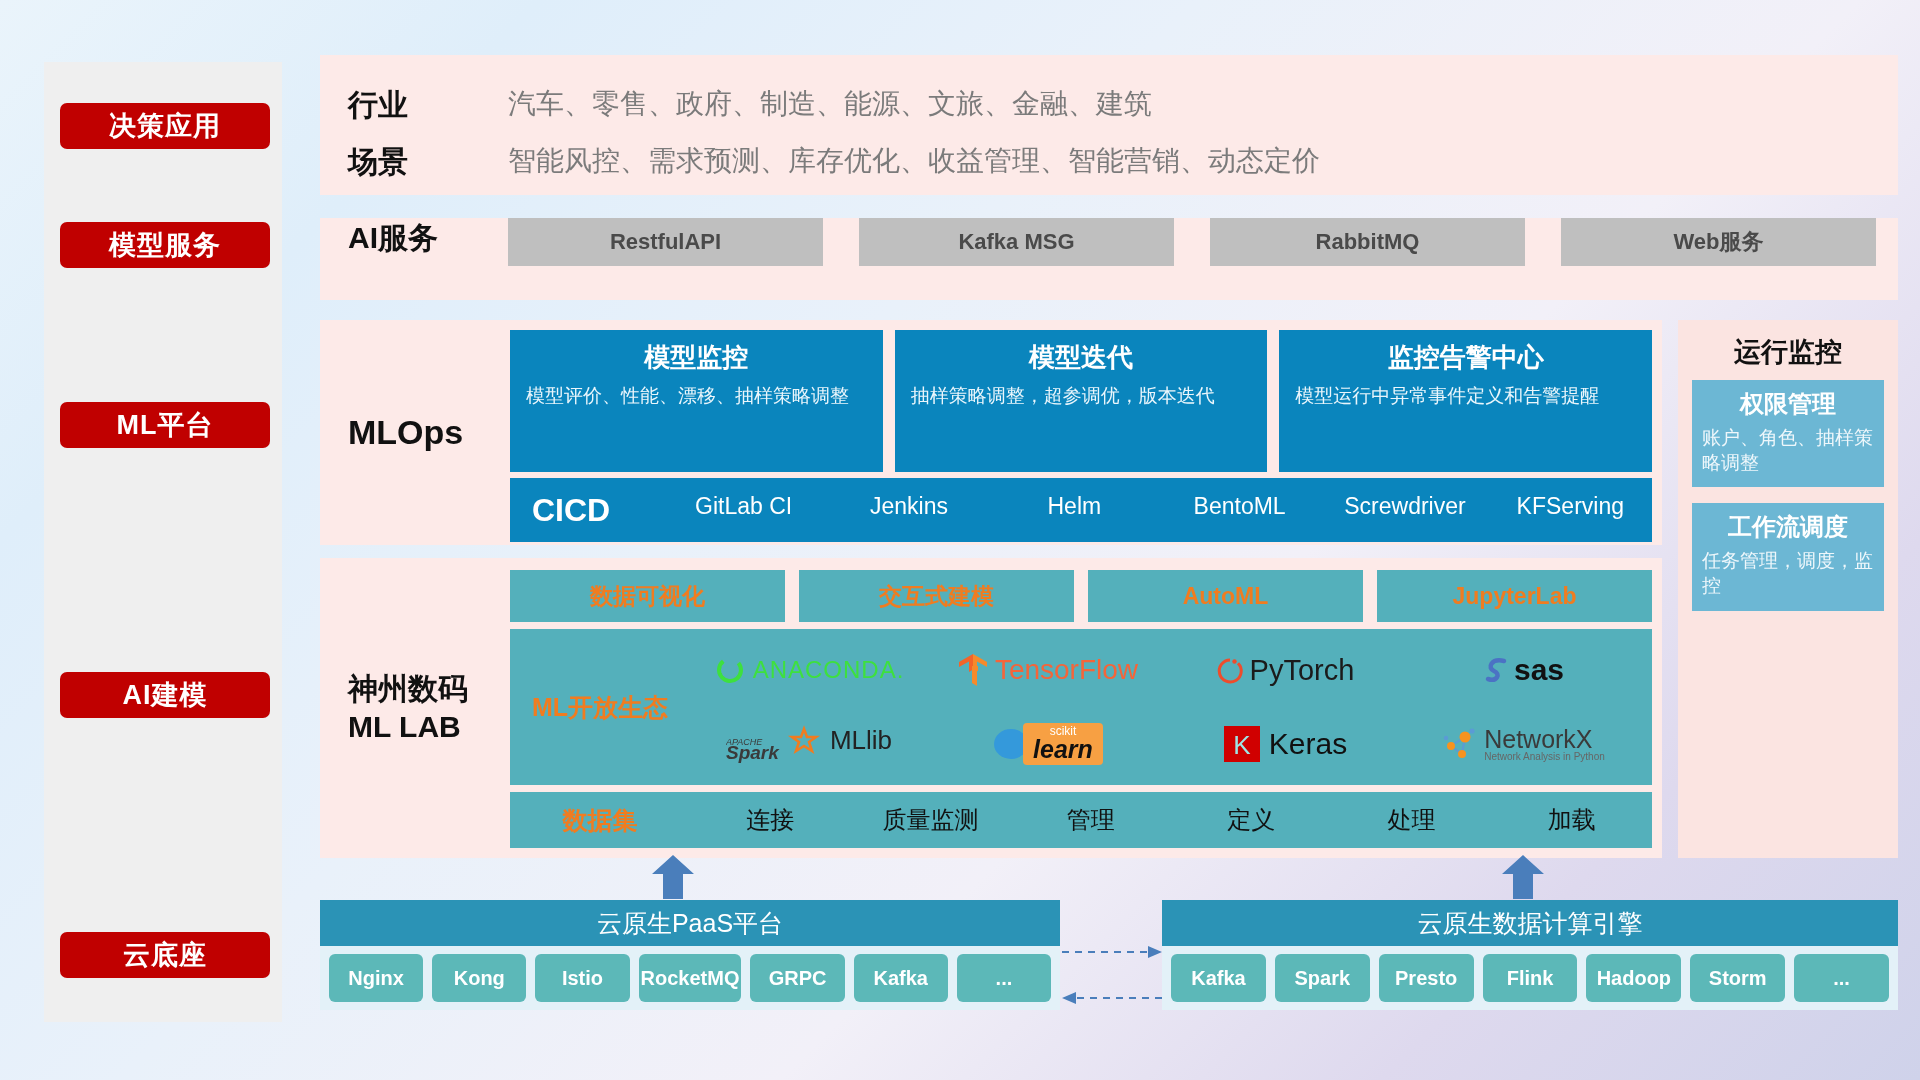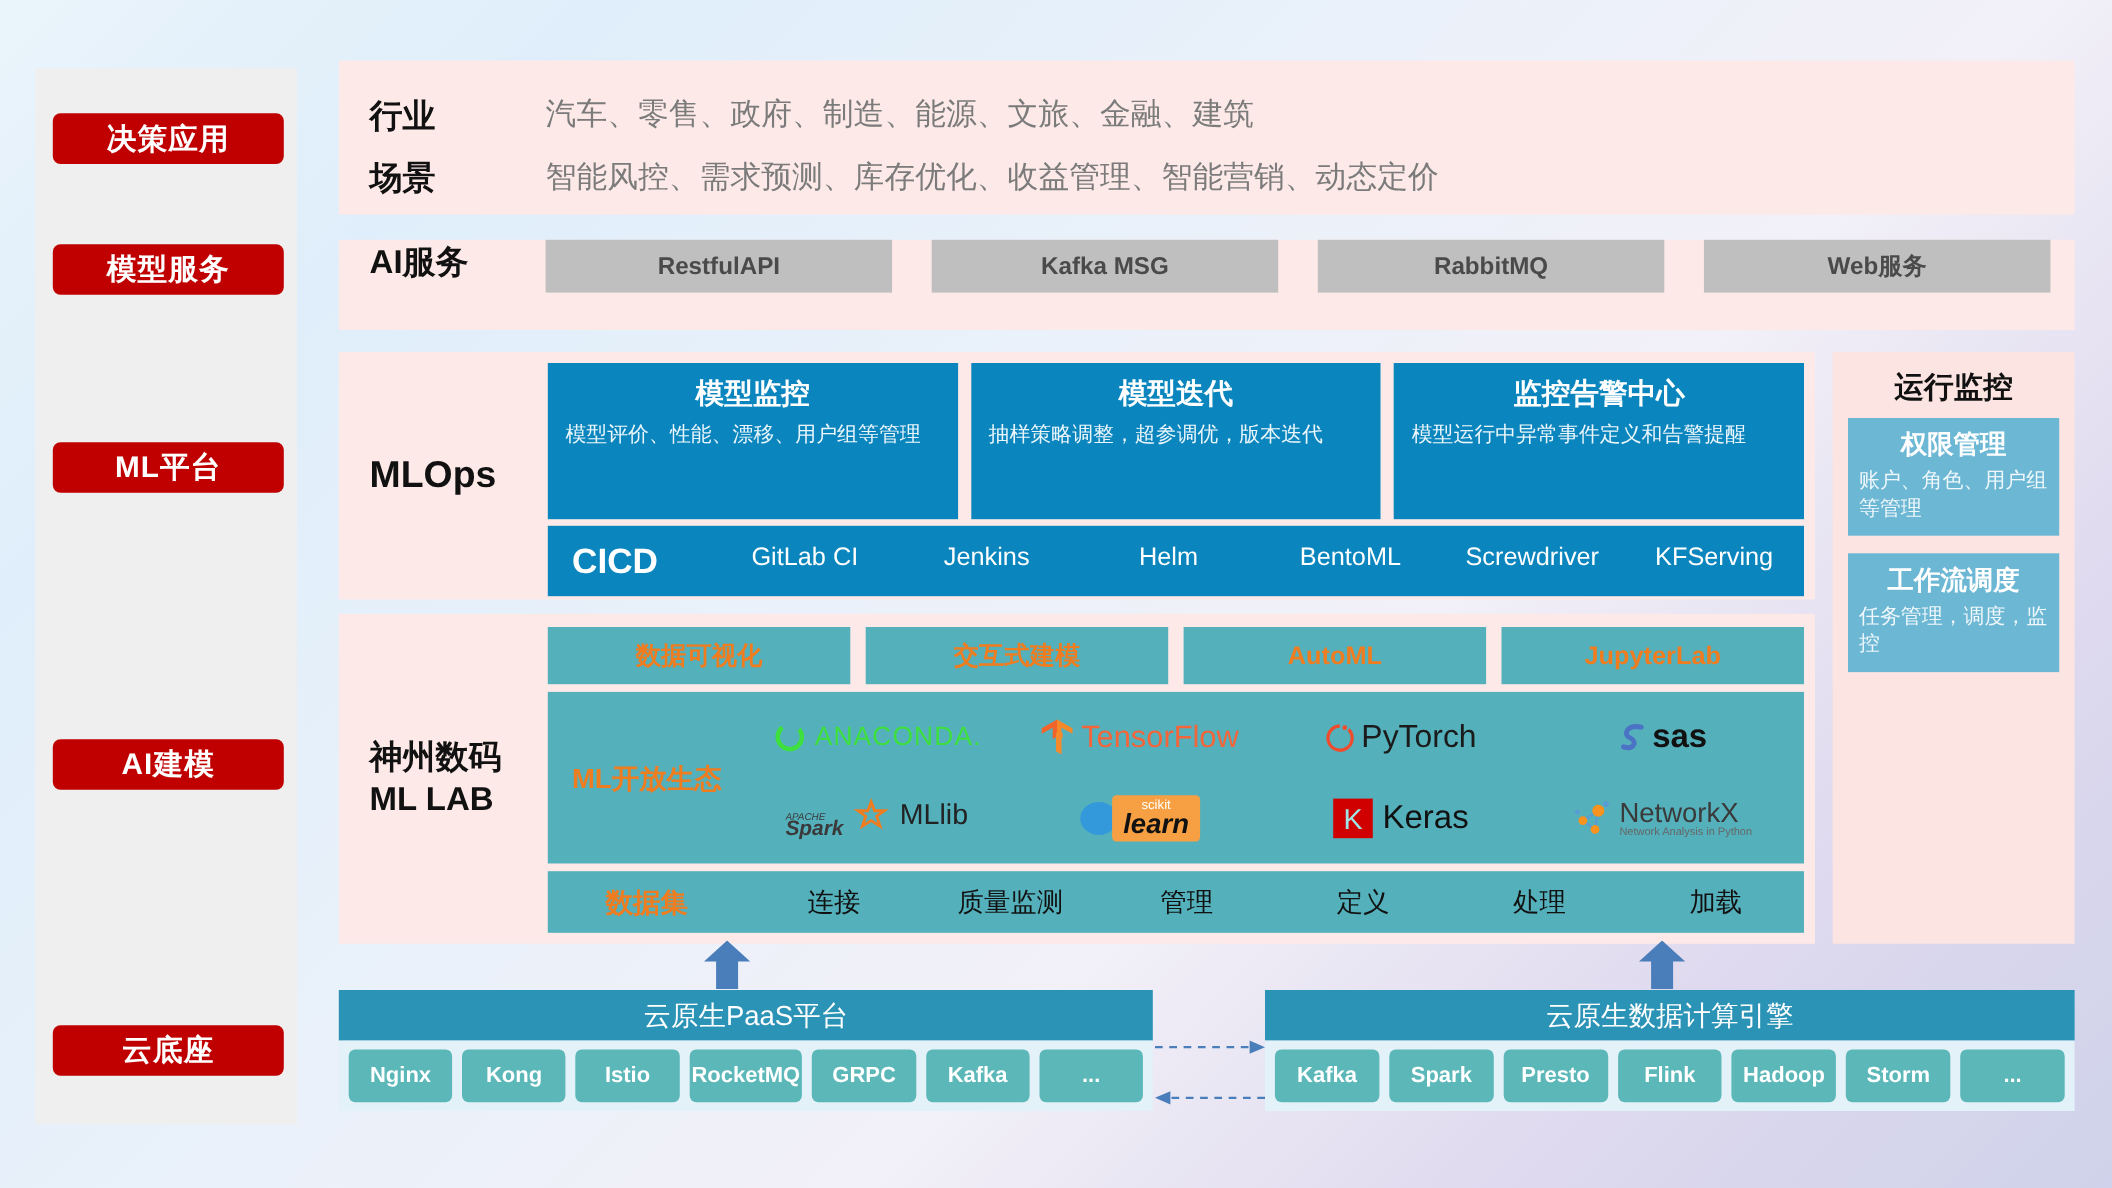--- a/index.html
+++ b/index.html
@@ -3,21 +3,21 @@
 <meta charset="utf-8">
 <style>
   html,body{margin:0;padding:0;}
   body{
     width:1920px;height:1080px;
     font-family:"Liberation Sans","DejaVu Sans",sans-serif;
     background:linear-gradient(135deg,#eaf4fb 0%,#dfeefa 18%,#e9f1fa 40%,#f2f0f8 62%,#ded9ee 82%,#cfd2ea 100%);
     overflow:hidden;
     position:relative;
   }
-  .stage{position:absolute;left:0;top:0;width:1849px;height:1080px;}
+  .stage{position:absolute;left:12px;top:0;width:1849px;height:1080px;}
 
   
   .rail{
     position:absolute;left:32px;top:62px;width:238px;height:960px;
     background:#efefef;
   }
   .rail-tag{
     position:absolute;left:48px;width:210px;height:46px;
     background:#c00000;border-radius:7px;
     color:#fff;font-weight:bold;font-size:27px;
@@ -183,21 +183,21 @@
       </div>
     </div>
   </div>
 
   <div class="band band-mlops">
     <div class="mlops-key">MLOps</div>
     <div class="mlops-body">
       <div class="mlops-cards">
         <div class="mlops-card">
           <h4>模型监控</h4>
-          <p>模型评价、性能、漂移、用户组等管理</p>
+          <p>模型评价、性能、漂移、抽样策略调整</p>
         </div>
         <div class="mlops-card">
           <h4>模型迭代</h4>
           <p>抽样策略调整，超参调优，版本迭代</p>
         </div>
         <div class="mlops-card">
           <h4>监控告警中心</h4>
           <p>模型运行中异常事件定义和告警提醒</p>
         </div>
       </div>
@@ -320,21 +320,21 @@
         <div class="ds-item">处理</div>
         <div class="ds-item">加载</div>
       </div>
     </div>
   </div>
 
   <div class="band band-mon">
     <div class="mon-title">运行监控</div>
     <div class="mon-card">
       <h5>权限管理</h5>
-      <p>账户、角色、用户组等管理</p>
+      <p>账户、角色、抽样策略调整</p>
     </div>
     <div class="mon-card">
       <h5>工作流调度</h5>
       <p>任务管理，调度，监控</p>
     </div>
   </div>
 
   <svg class="up-arrow" style="left:640px;top:855px;" viewBox="0 0 42 44">
     <polygon points="21,0 42,19 31,19 31,44 11,44 11,19 0,19" fill="#4a7ebb"></polygon>
   </svg>

